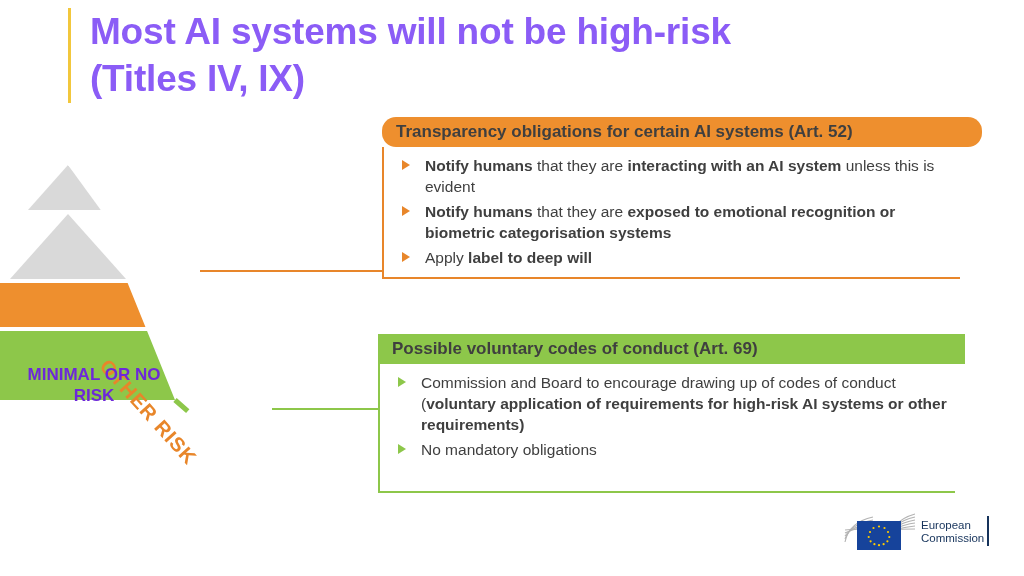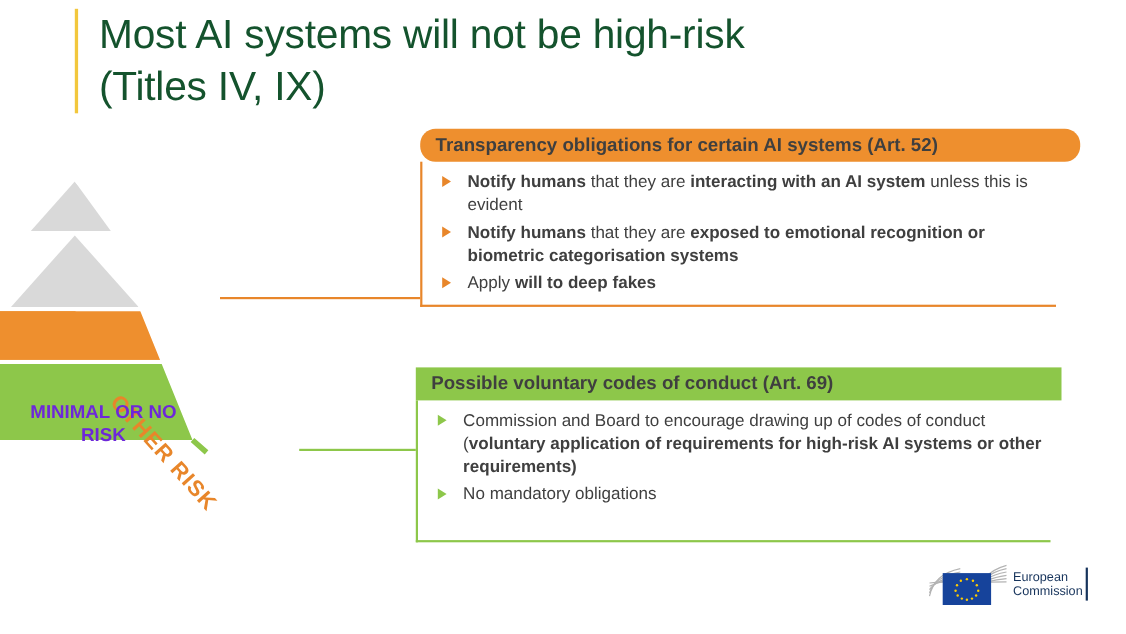--- a/index.html
+++ b/index.html
@@ -23,23 +23,23 @@
     top: 8px;
     width: 3px;
     height: 95px;
     background: #F2C73C;
   }
   .slide-title {
     position: absolute;
     left: 90px;
     top: 8px;
     width: 830px;
-    color: #14532d;
+    color: #8b5cf6;
     font-size: 37px;
-    font-weight: normal;
+    font-weight: bold;
     line-height: 47px;
     letter-spacing: -0.2px;
     white-space: pre-line;
   }
 
   
   .pyramid {
     position: absolute;
     left: 0;
     top: 155px;
@@ -233,21 +233,21 @@
 
   <div class="conn conn-orange"></div>
   <div class="conn conn-green"></div>
 
   <div class="block" id="orange-block">
     <div class="block-head">Transparency obligations for certain AI systems (Art. 52)</div>
     <div class="block-body">
       <ul class="bullets">
           <li><span class="tri"></span><b>Notify humans </b><span>that they are </span><b>interacting with an AI system</b><span> unless this is evident</span></li>
           <li><span class="tri"></span><b>Notify humans </b><span>that they are </span><b>exposed to emotional recognition or biometric categorisation systems</b></li>
-          <li><span class="tri"></span><span>Apply </span><b>will to deep fakes</b></li>
+          <li><span class="tri"></span><span>Apply </span><b>label to deep will</b></li>
         </ul>
     </div>
   </div>
 
   <div class="block" id="green-block">
     <div class="block-head">Possible voluntary codes of conduct (Art. 69)</div>
     <div class="block-body">
       <ul class="bullets">
           <li><span class="tri"></span><span>Commission and Board to encourage drawing up of codes of conduct (</span><b>voluntary application of requirements for high-risk AI systems or other requirements)</b></li>
           <li><span class="tri"></span><span>No mandatory obligations</span></li>

